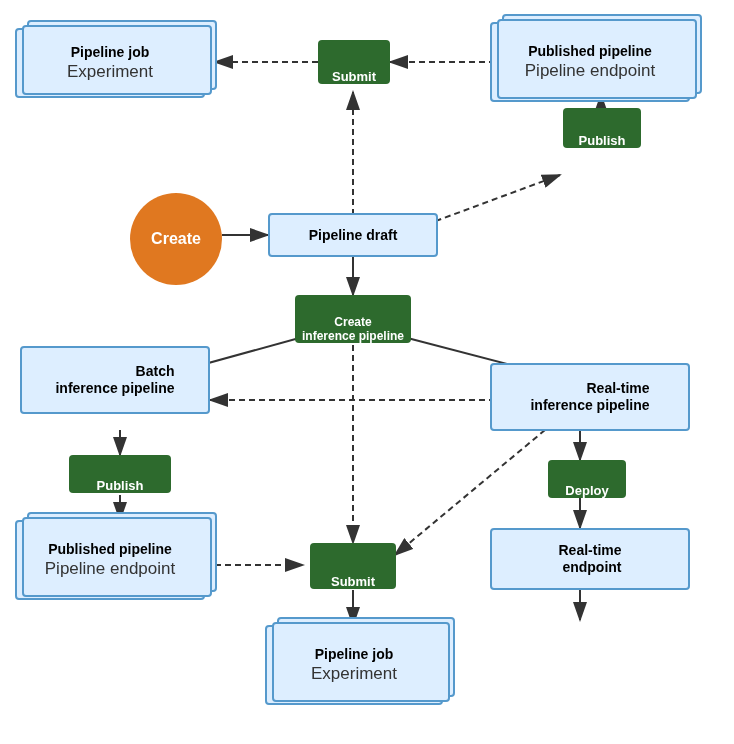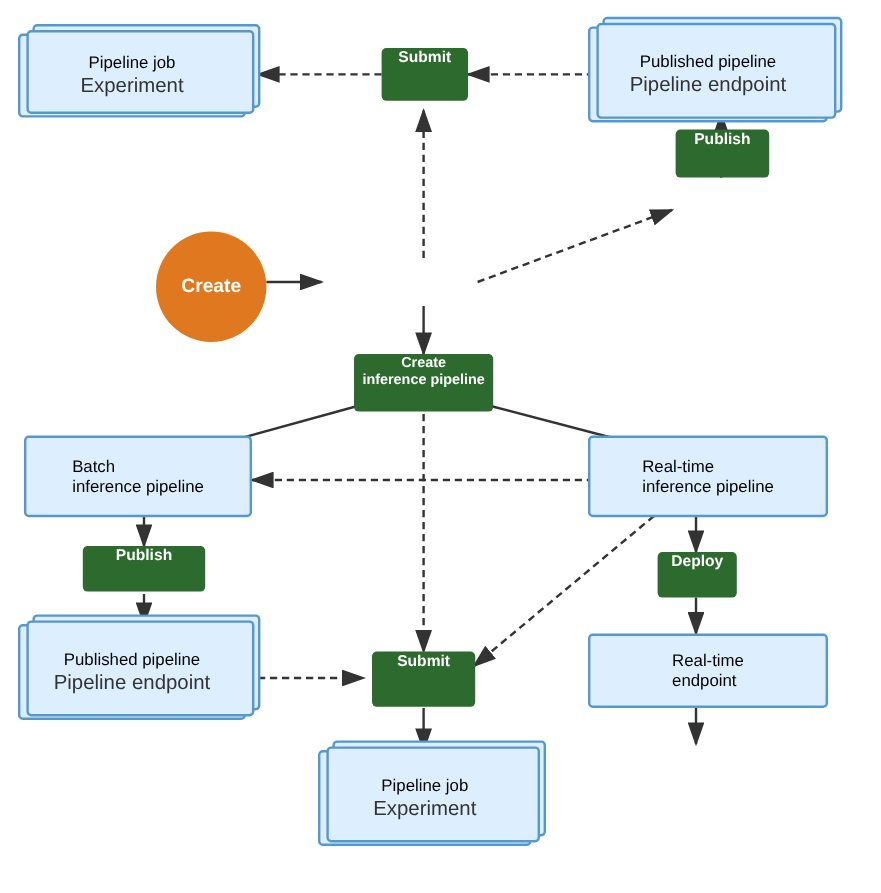--- a/index.html
+++ b/index.html
@@ -45,43 +45,43 @@
       left: 10px;
       z-index: -2;
     }
     
     .green-btn {
       position: absolute;
       background: #2d6a2d;
       color: #fff;
       border-radius: 4px;
       display: flex;
-      align-items: flex-start;
+      align-items: flex-end;
       justify-content: center;
       font-weight: bold;
       font-size: 13px;
       text-align: center;
     }
     
     .orange-circle {
       position: absolute;
       background: #e07820;
       border-radius: 50%;
       display: flex;
       align-items: center;
       justify-content: center;
       color: #fff;
       font-weight: bold;
       font-size: 16px;
     }
     
     .box-title {
-      font-weight: normal;
+      font-weight: bold;
       font-size: 14px;
-      text-align: left;
+      text-align: right;
       color: #000;
       line-height: 1.2;
     }
     .box-subtitle {
       font-size: 17px;
       color: #333;
       text-align: center;
       margin-top: 2px;
     }
     .box-inner {
@@ -176,27 +176,32 @@
   </div>
 
   <div class="green-btn" style="left:563px; top:108px; width:78px; height:40px;">
     <span>Publish</span>
   </div>
 
   <div class="orange-circle" style="left:130px; top:193px; width:92px; height:92px;">
     <span>Create</span>
   </div>
 
+  <div class="blue-box" style="left:268px; top:213px; width:170px; height:44px; z-index:1;">
+    <div class="box-inner">
+      <span class="box-title">Pipeline draft</span>
+    </div>
+  </div>
 
   <div class="green-btn" style="left:295px; top:295px; width:116px; height:48px; text-align:center; white-space:pre-line; font-size:12px;">
     <span style="white-space:pre-line; text-align:center;">Create
 inference pipeline</span>
   </div>
 
-  <div class="blue-box" style="left:20px; top:363px; width:190px; height:68px; z-index:1;">
+  <div class="blue-box" style="left:20px; top:346px; width:190px; height:68px; z-index:1;">
     <div class="box-inner">
       <span class="box-title" style="white-space:pre-line;">Batch
 inference pipeline</span>
     </div>
   </div>
 
   <div class="green-btn" style="left:69px; top:455px; width:102px; height:38px;">
     <span>Publish</span>
   </div>
 
@@ -218,21 +223,21 @@
     </div>
   </div>
 
   <div class="blue-box" style="left:490px; top:363px; width:200px; height:68px; z-index:1;">
     <div class="box-inner">
       <span class="box-title" style="white-space:pre-line;">Real-time
 inference pipeline</span>
     </div>
   </div>
 
-  <div class="green-btn" style="left:548px; top:460px; width:66px; height:38px;">
+  <div class="green-btn" style="left:548px; top:460px; width:78px; height:38px;">
     <span>Deploy</span>
   </div>
 
   <div class="blue-box" style="left:490px; top:528px; width:200px; height:62px; z-index:1;">
     <div class="box-inner">
       <span class="box-title" style="white-space:pre-line;">Real-time
 endpoint</span>
     </div>
   </div>
 

